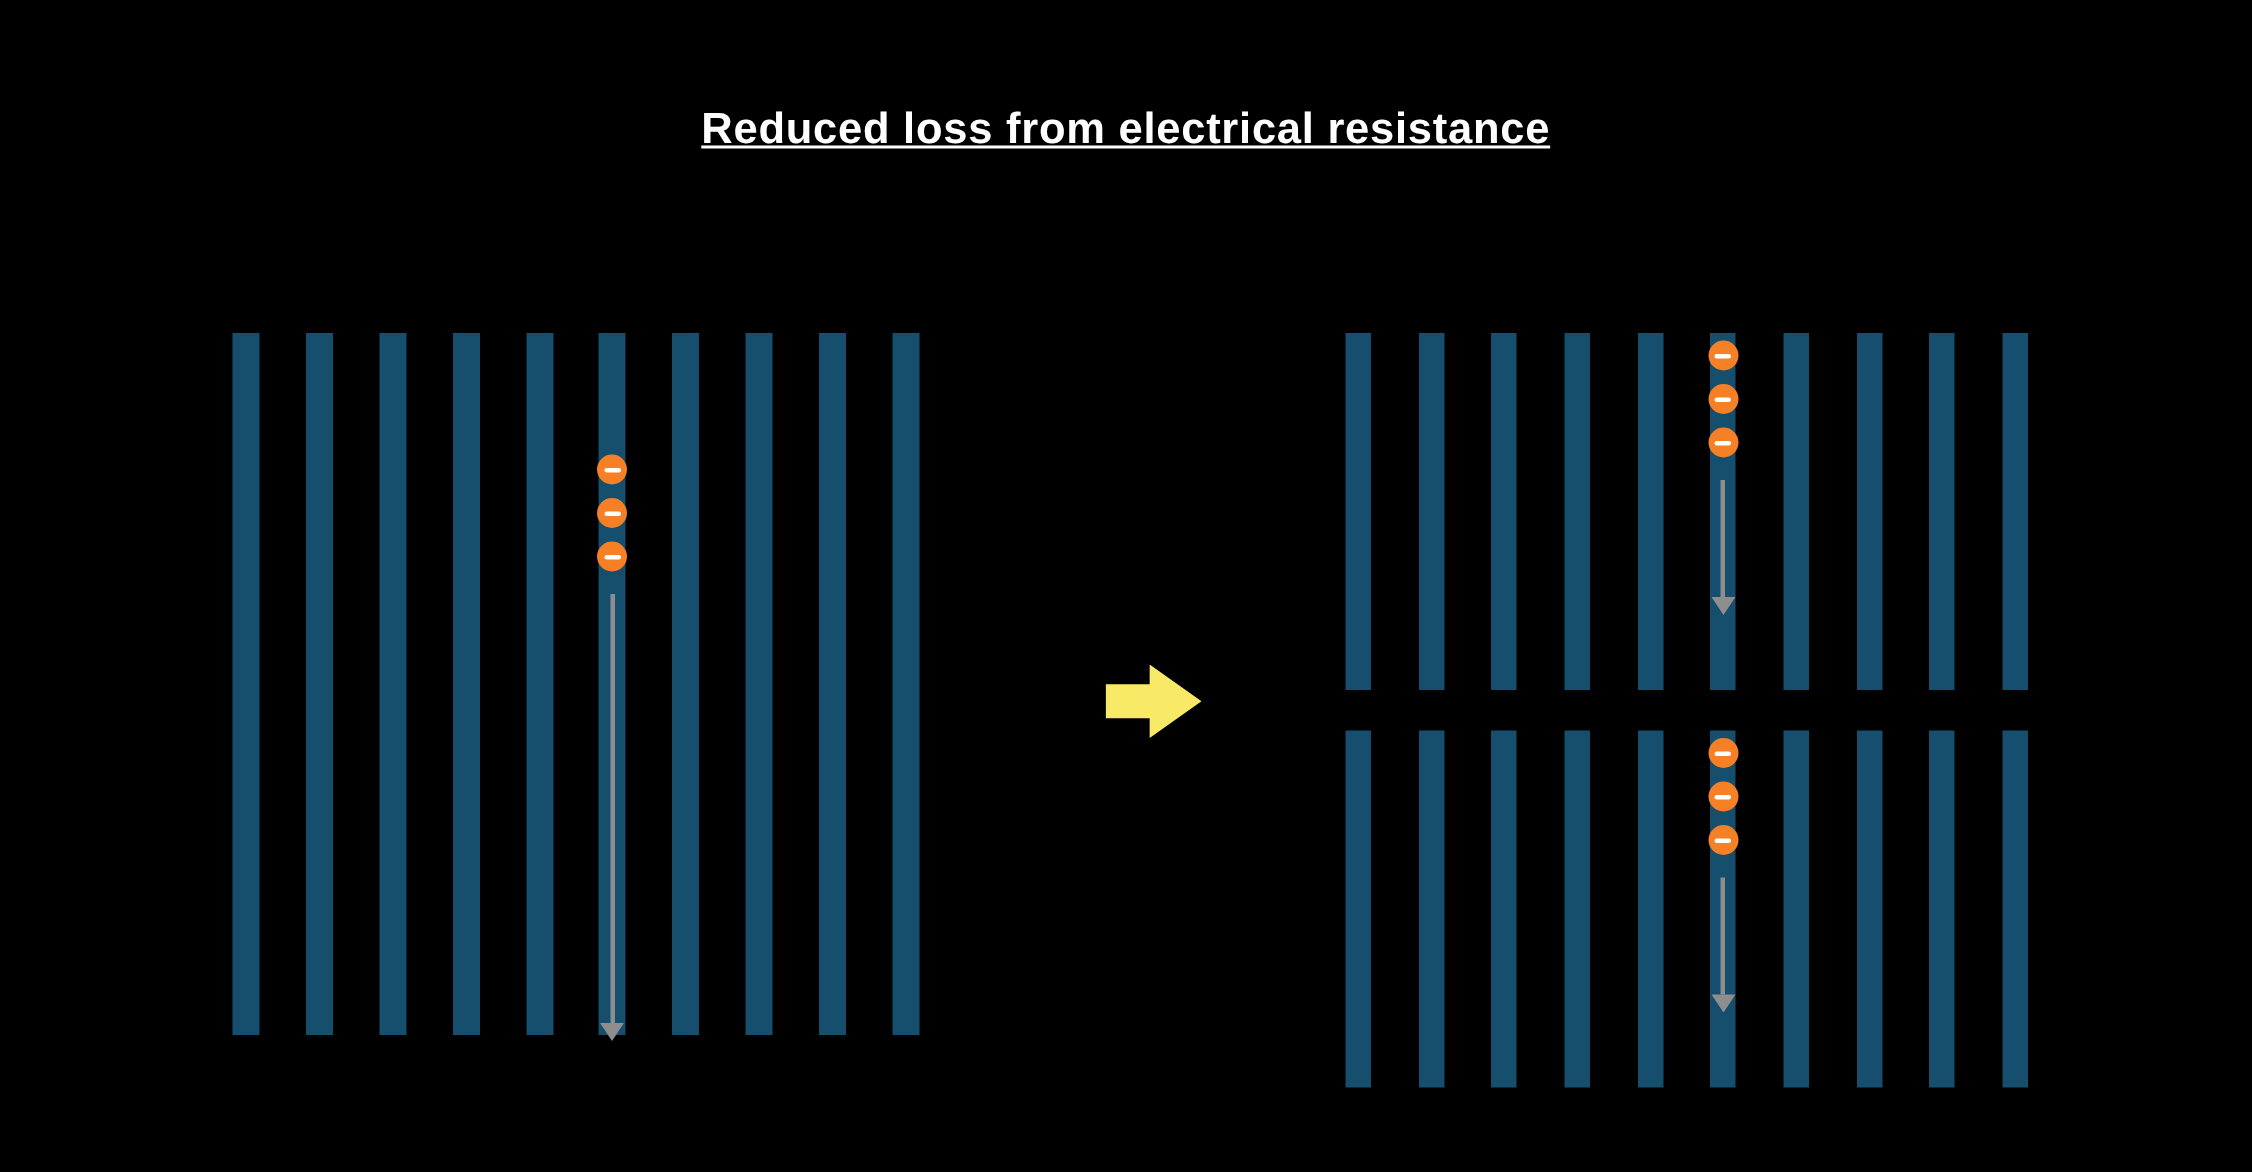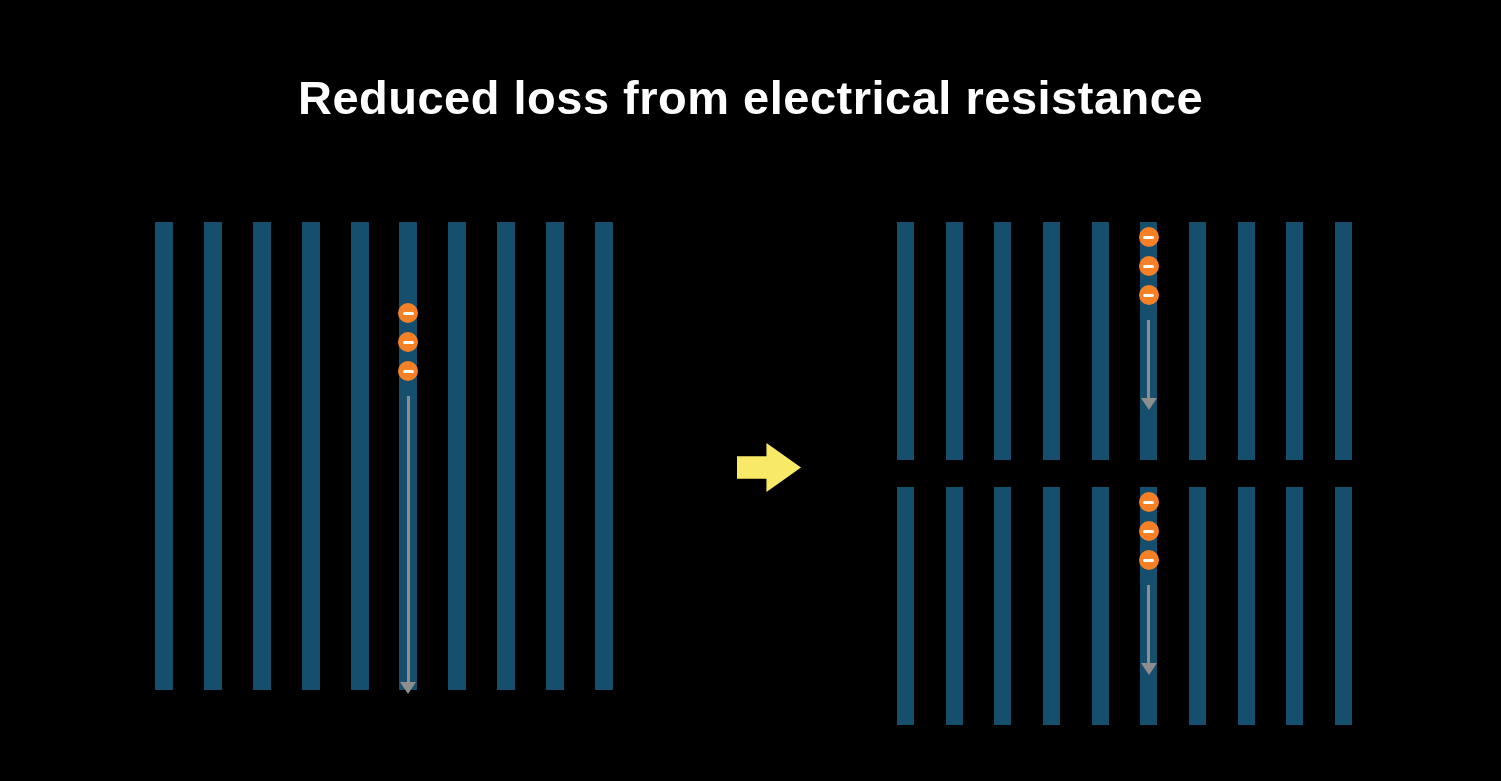--- a/index.html
+++ b/index.html
@@ -18,23 +18,24 @@
     overflow:hidden;
     font-family:"Liberation Sans", sans-serif;
     position:relative;
   }
   .title{
     position:absolute;
     left:0;top:70px;width:100%;
     margin:0;
     text-align:center;
     color:var(--title);
-    font-size:47px;
+    font-size:29px;
     font-weight:bold;
     letter-spacing:0.5px;
+    text-decoration:underline;
   }
   .bar-group{
     position:absolute;
     display:flex;
     justify-content:space-between;
   }
   .group-left{left:155px;top:222px;width:458px;height:468px;}
   .group-right-top{left:897px;top:222px;width:455px;height:238px;}
   .group-right-bottom{left:897px;top:487px;width:455px;height:238px;}
   .bar{

